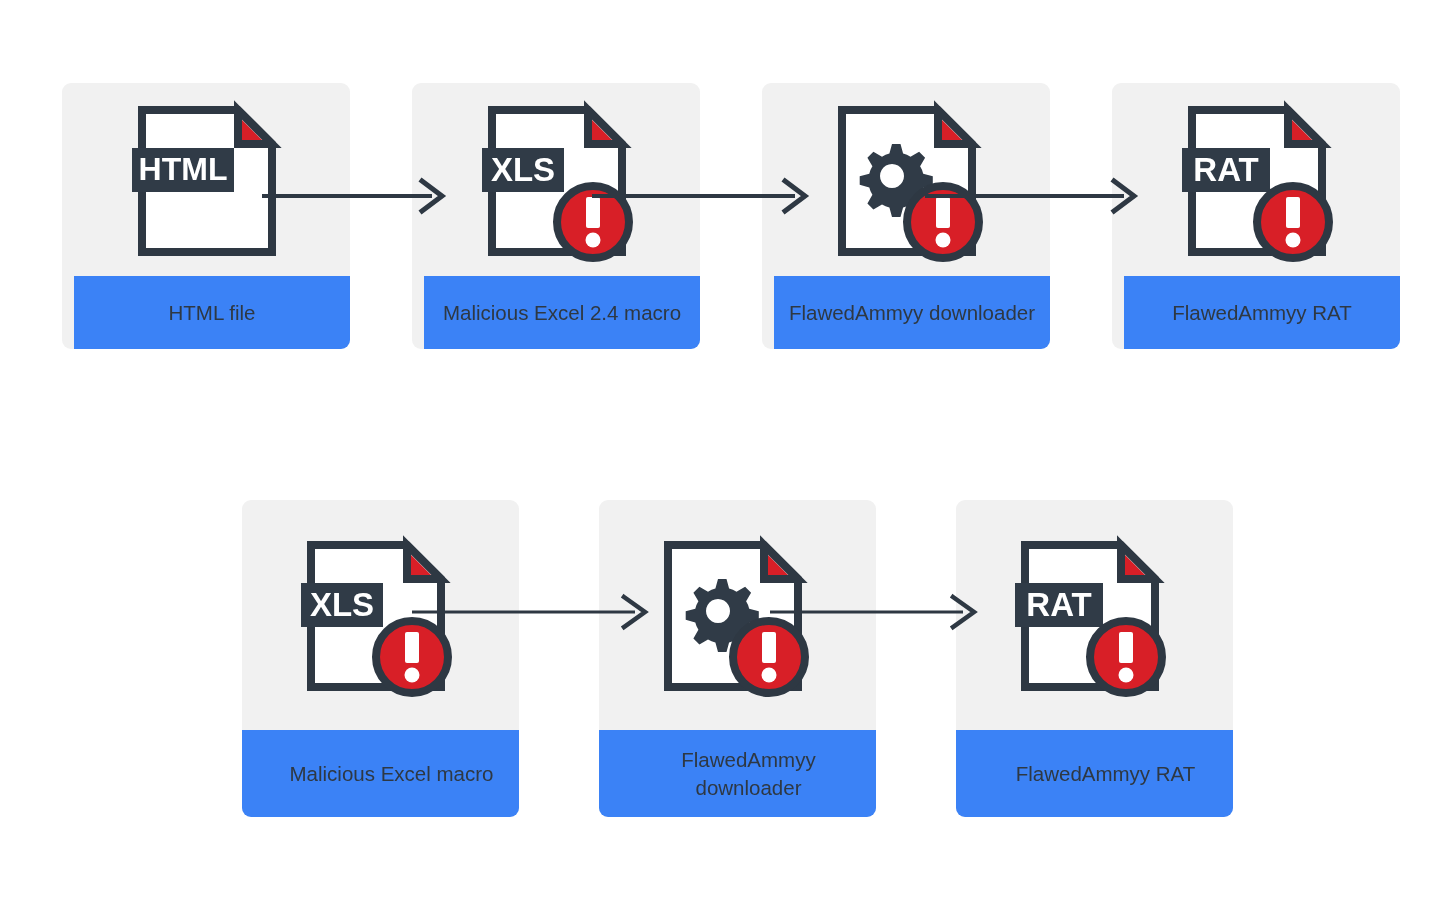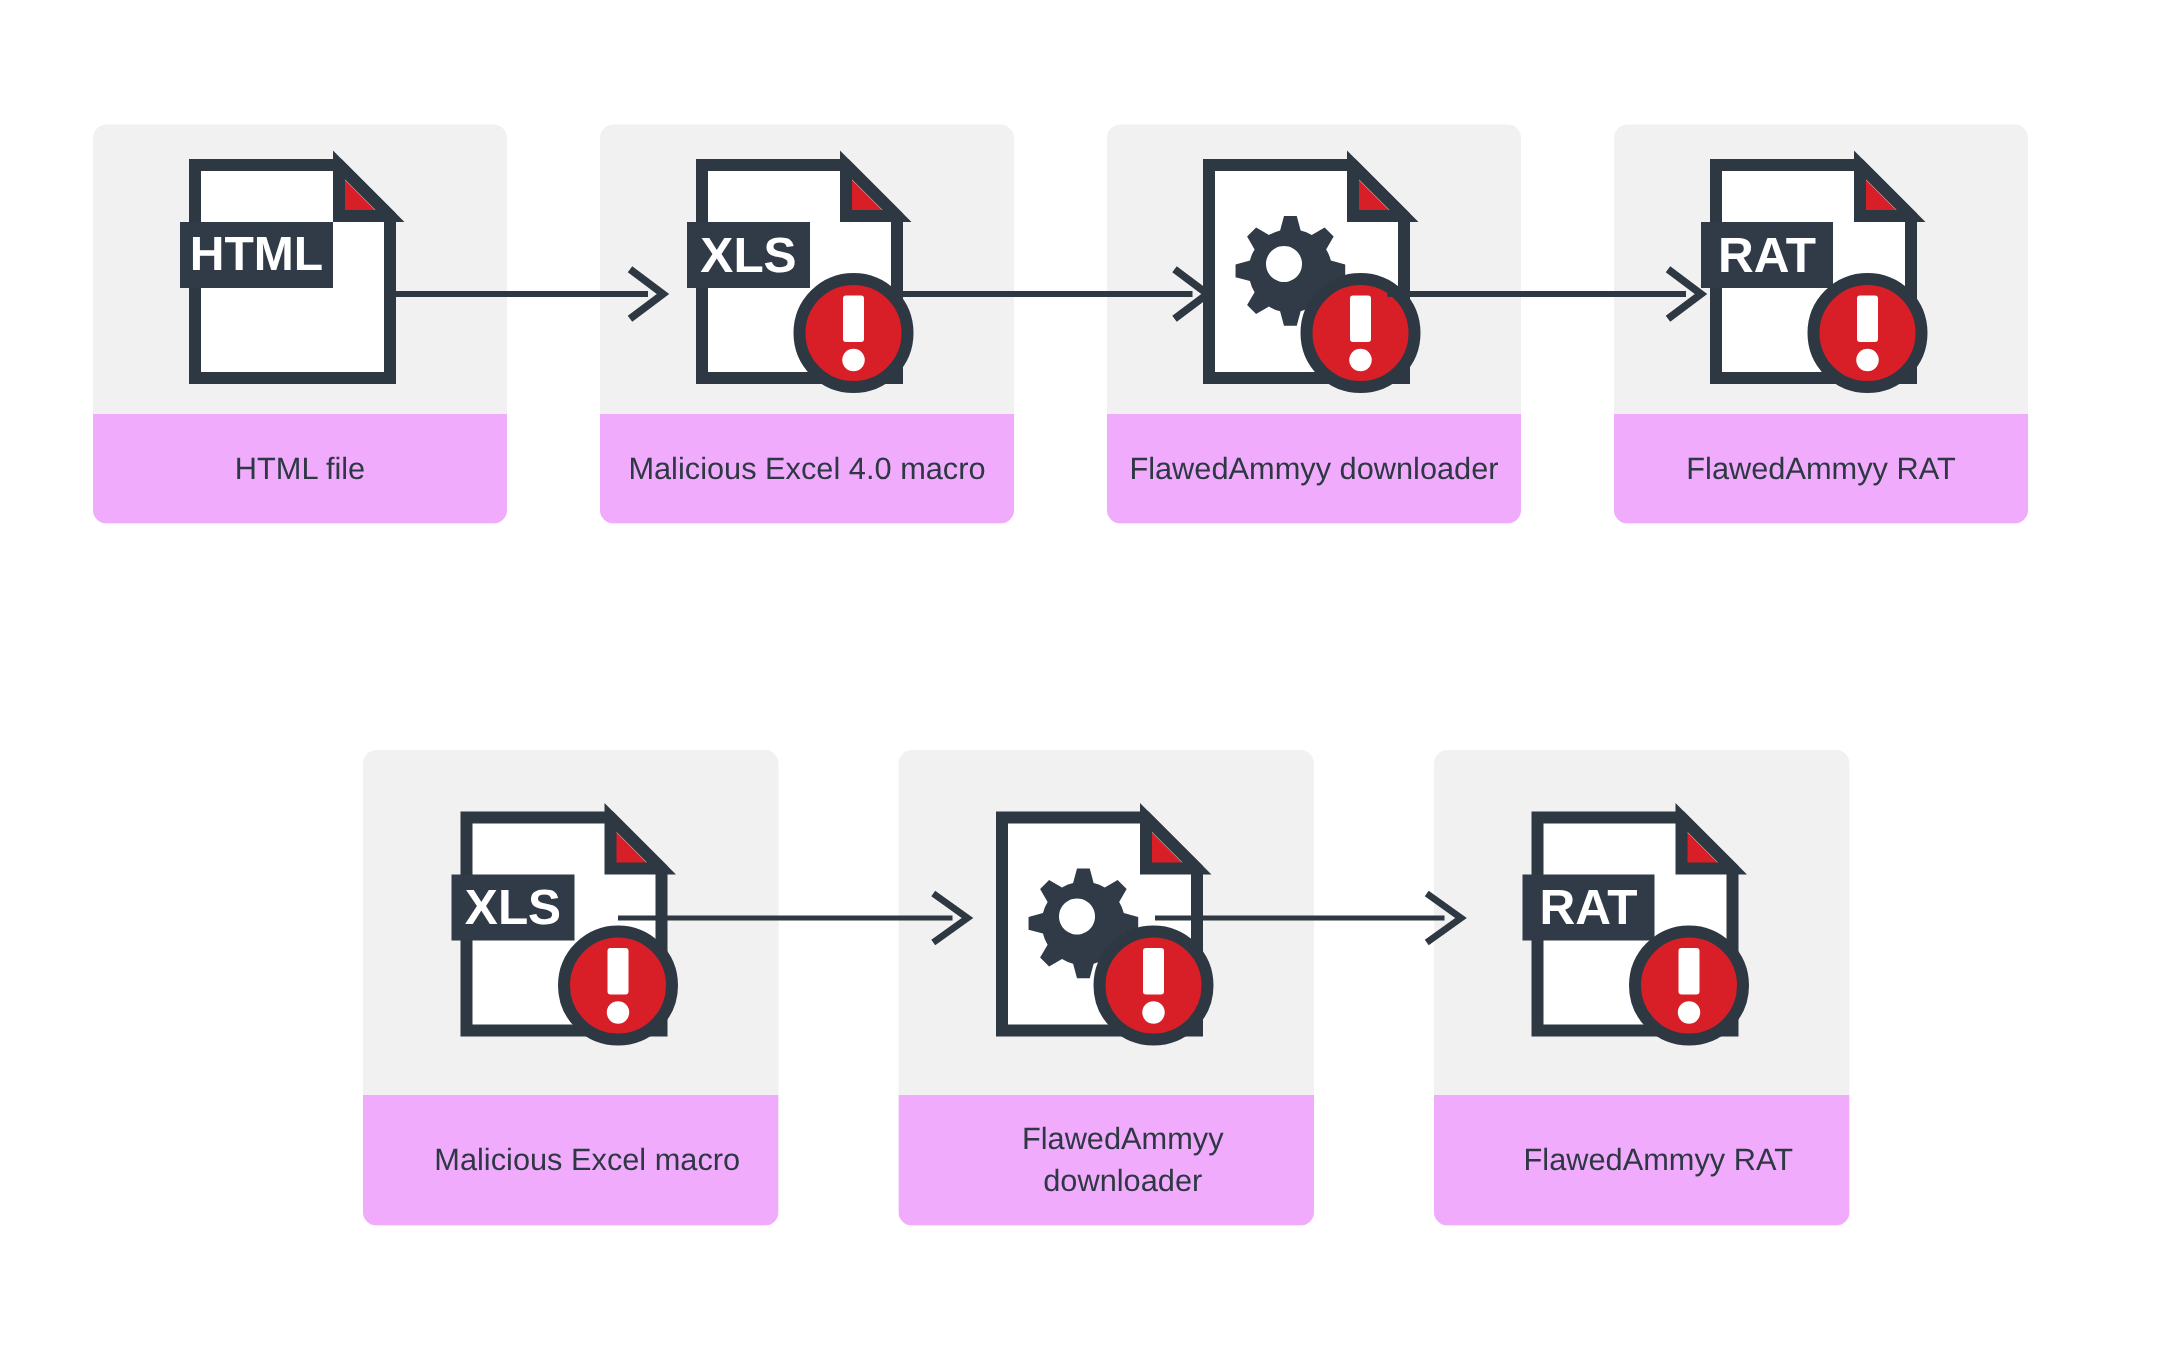--- a/index.html
+++ b/index.html
@@ -40,33 +40,33 @@
     flex-direction: column;
     z-index: 1;
   }
   .card-body {
     flex: 1 1 auto;
     display: flex;
     align-items: center;
     justify-content: center;
   }
   .card-footer {
-    background: #f0abfc;
+    background: #3b82f6;
     color: #2e3843;
     display: flex;
     align-items: center;
     justify-content: center;
     text-align: center;
     line-height: 1.32;
     box-sizing: border-box;
     padding: 0 12px;
   }
 
   
-  .row-1 .card        { width: 276px; height: 266px; }
+  .row-1 .card        { width: 276px; height: 266px; padding-left: 12px; }
   .row-1 .card-body   { height: 230px; }
   .row-1 .card-footer { height: 87px; font-size: 20.5px; }
   .row-1 .gap         { width: 62px; flex: 0 0 62px; }
 
   
   .row-2 .card        { width: 277px; height: 317px; }
   .row-2 .card-body   { height: 230px; }
   .row-2 .card-footer { height: 87px; font-size: 20.5px; padding-left: 34px; }
   .row-2 .gap         { width: 80px; flex: 0 0 80px; }
 
@@ -130,21 +130,21 @@
             <text x="39" y="79" font-family="'Liberation Sans', sans-serif" font-size="33" font-weight="bold" fill="#ffffff" text-anchor="middle">XLS</text>
 
             <g>
               <circle cx="109" cy="120" r="36" fill="#d81f27" stroke="#2e3843" stroke-width="8"></circle>
               <rect x="102" y="95" width="14" height="31" rx="2" fill="#ffffff"></rect>
               <circle cx="109" cy="138" r="7.5" fill="#ffffff"></circle>
             </g>
           </svg>
         </span>
       </div>
-      <div class="card-footer">Malicious Excel 4.0 macro</div>
+      <div class="card-footer">Malicious Excel 2.4 macro</div>
     </div>
 
     <div class="gap"></div>
 
     <div class="card">
       <div class="card-body">
         <span class="file-icon-wrap">
           <svg viewBox="0 0 150 158">
             <path d="M8 8 H104 L138 42 V150 H8 Z" fill="#ffffff" stroke="#2e3843" stroke-width="8" stroke-linejoin="miter"></path>
             <path d="M104 8 L138 42 H104 Z" fill="#e2e6e8"></path>

